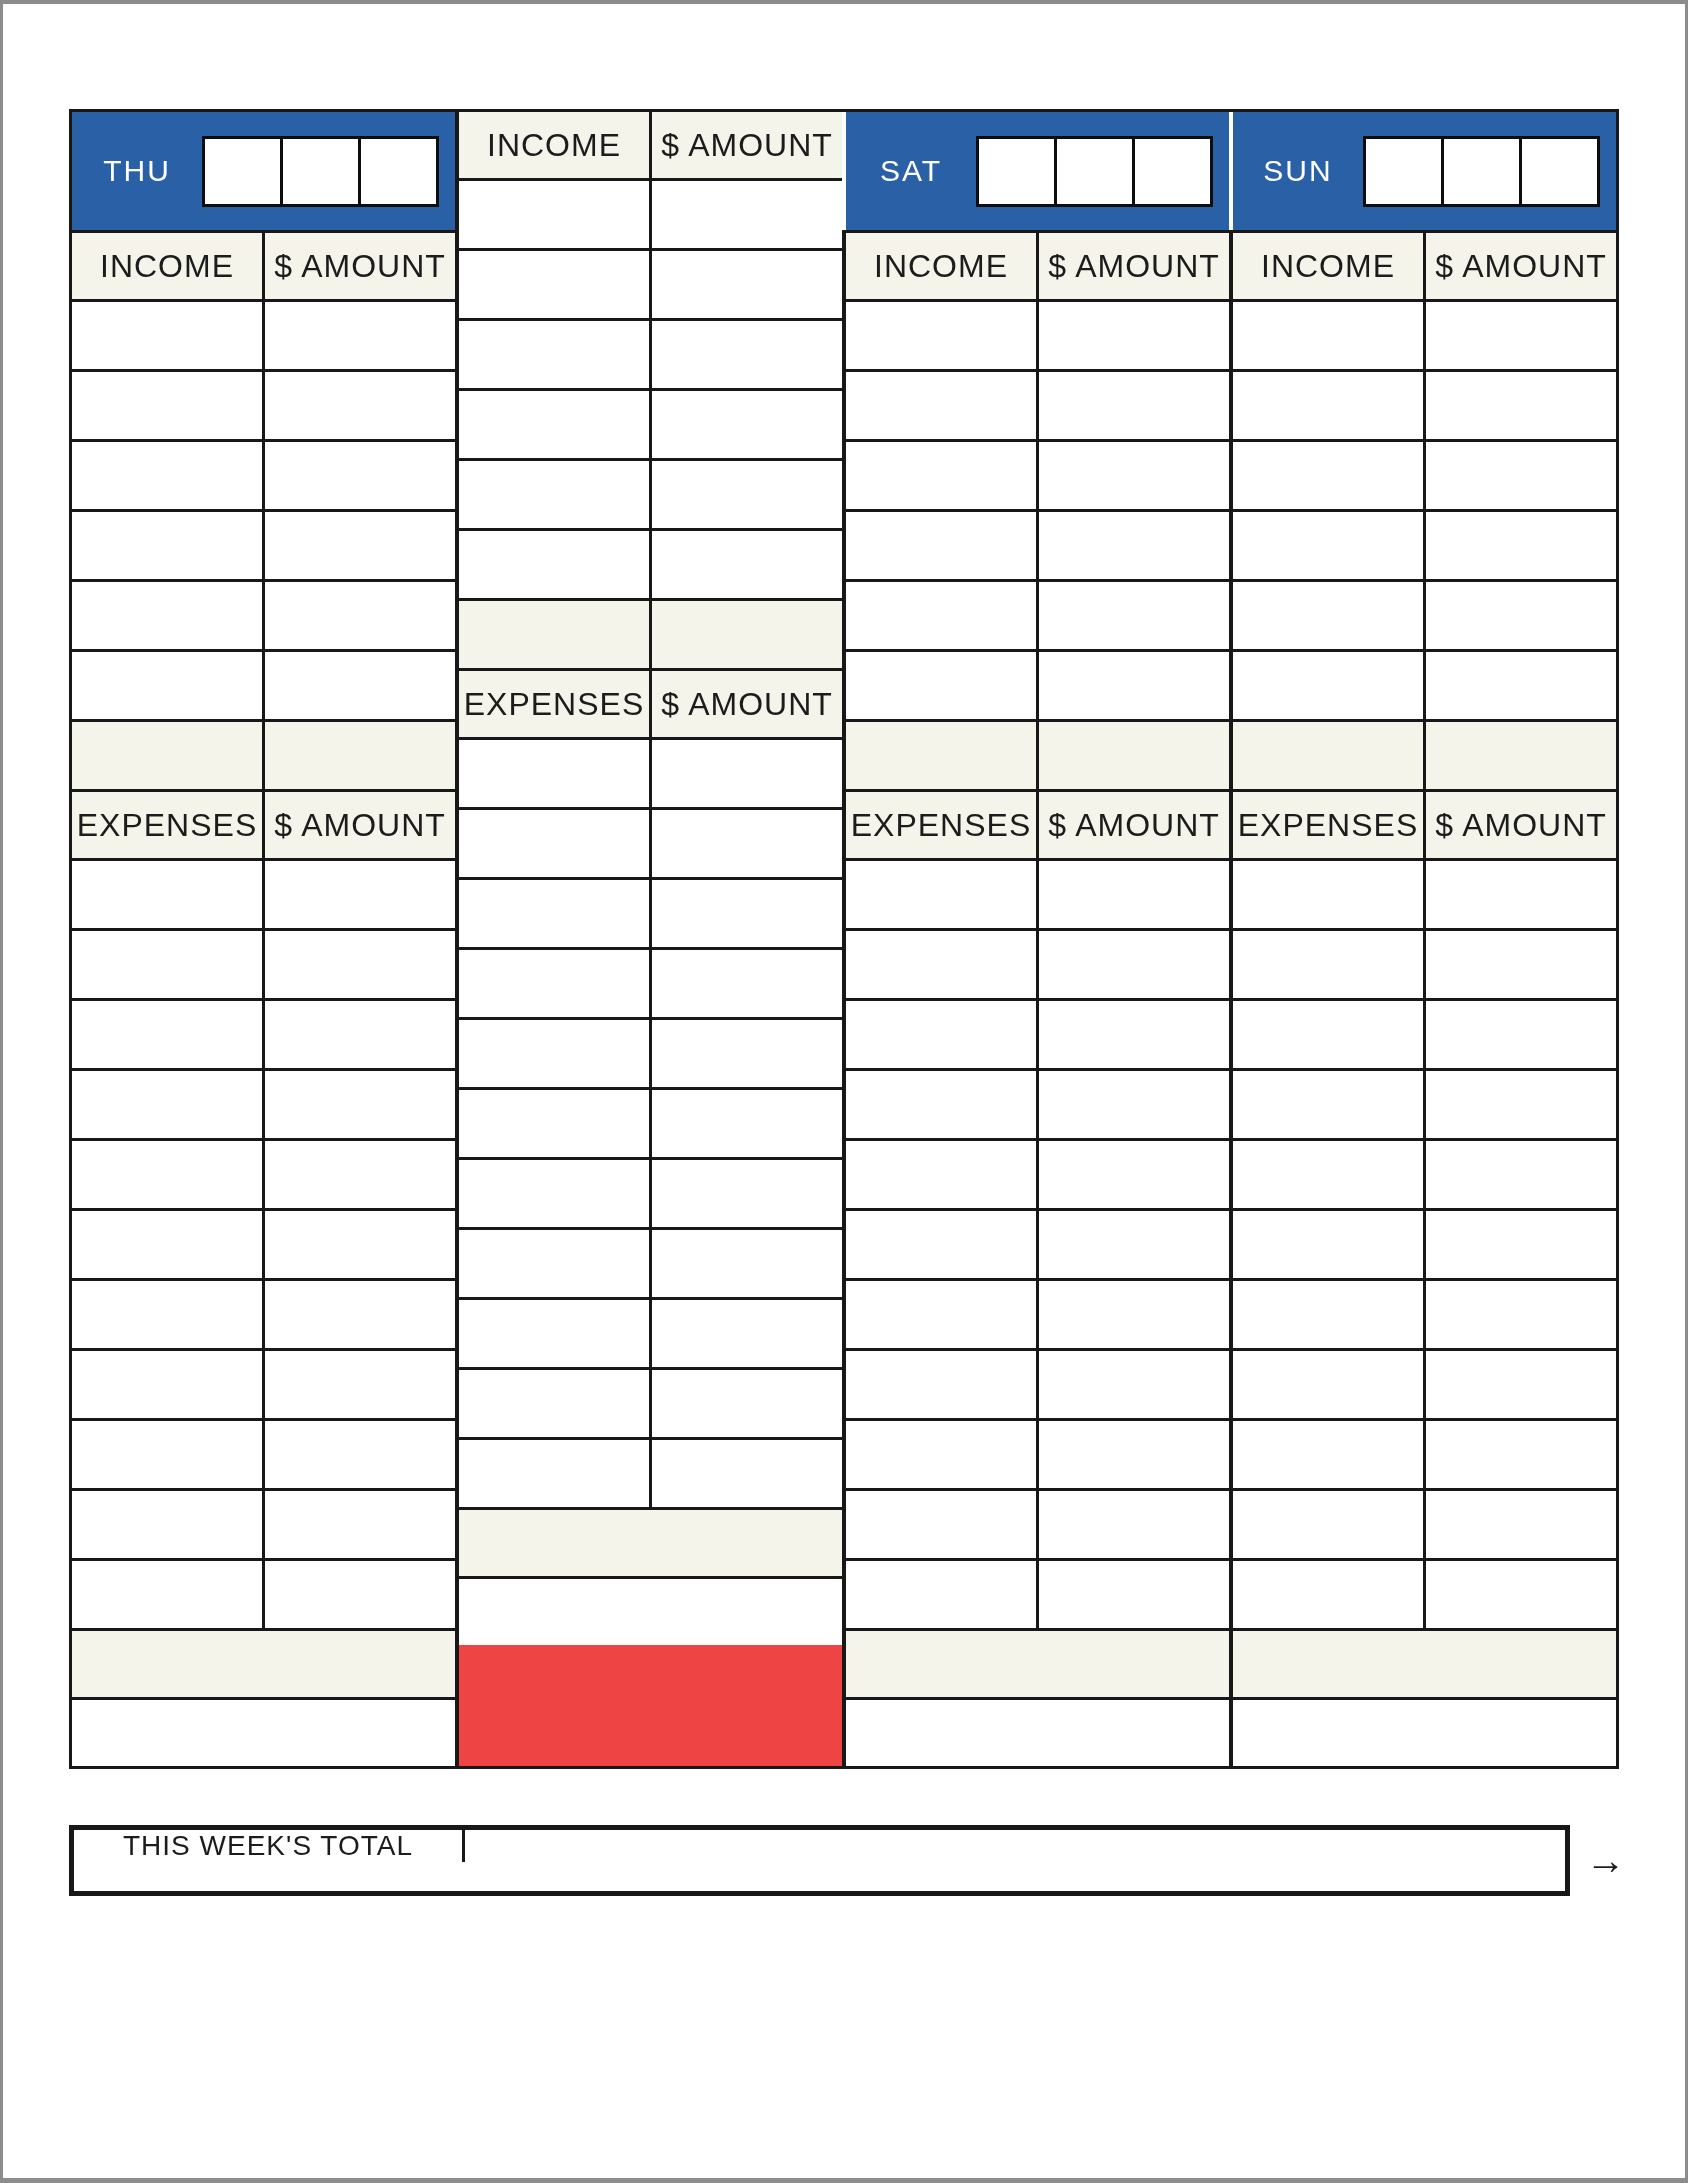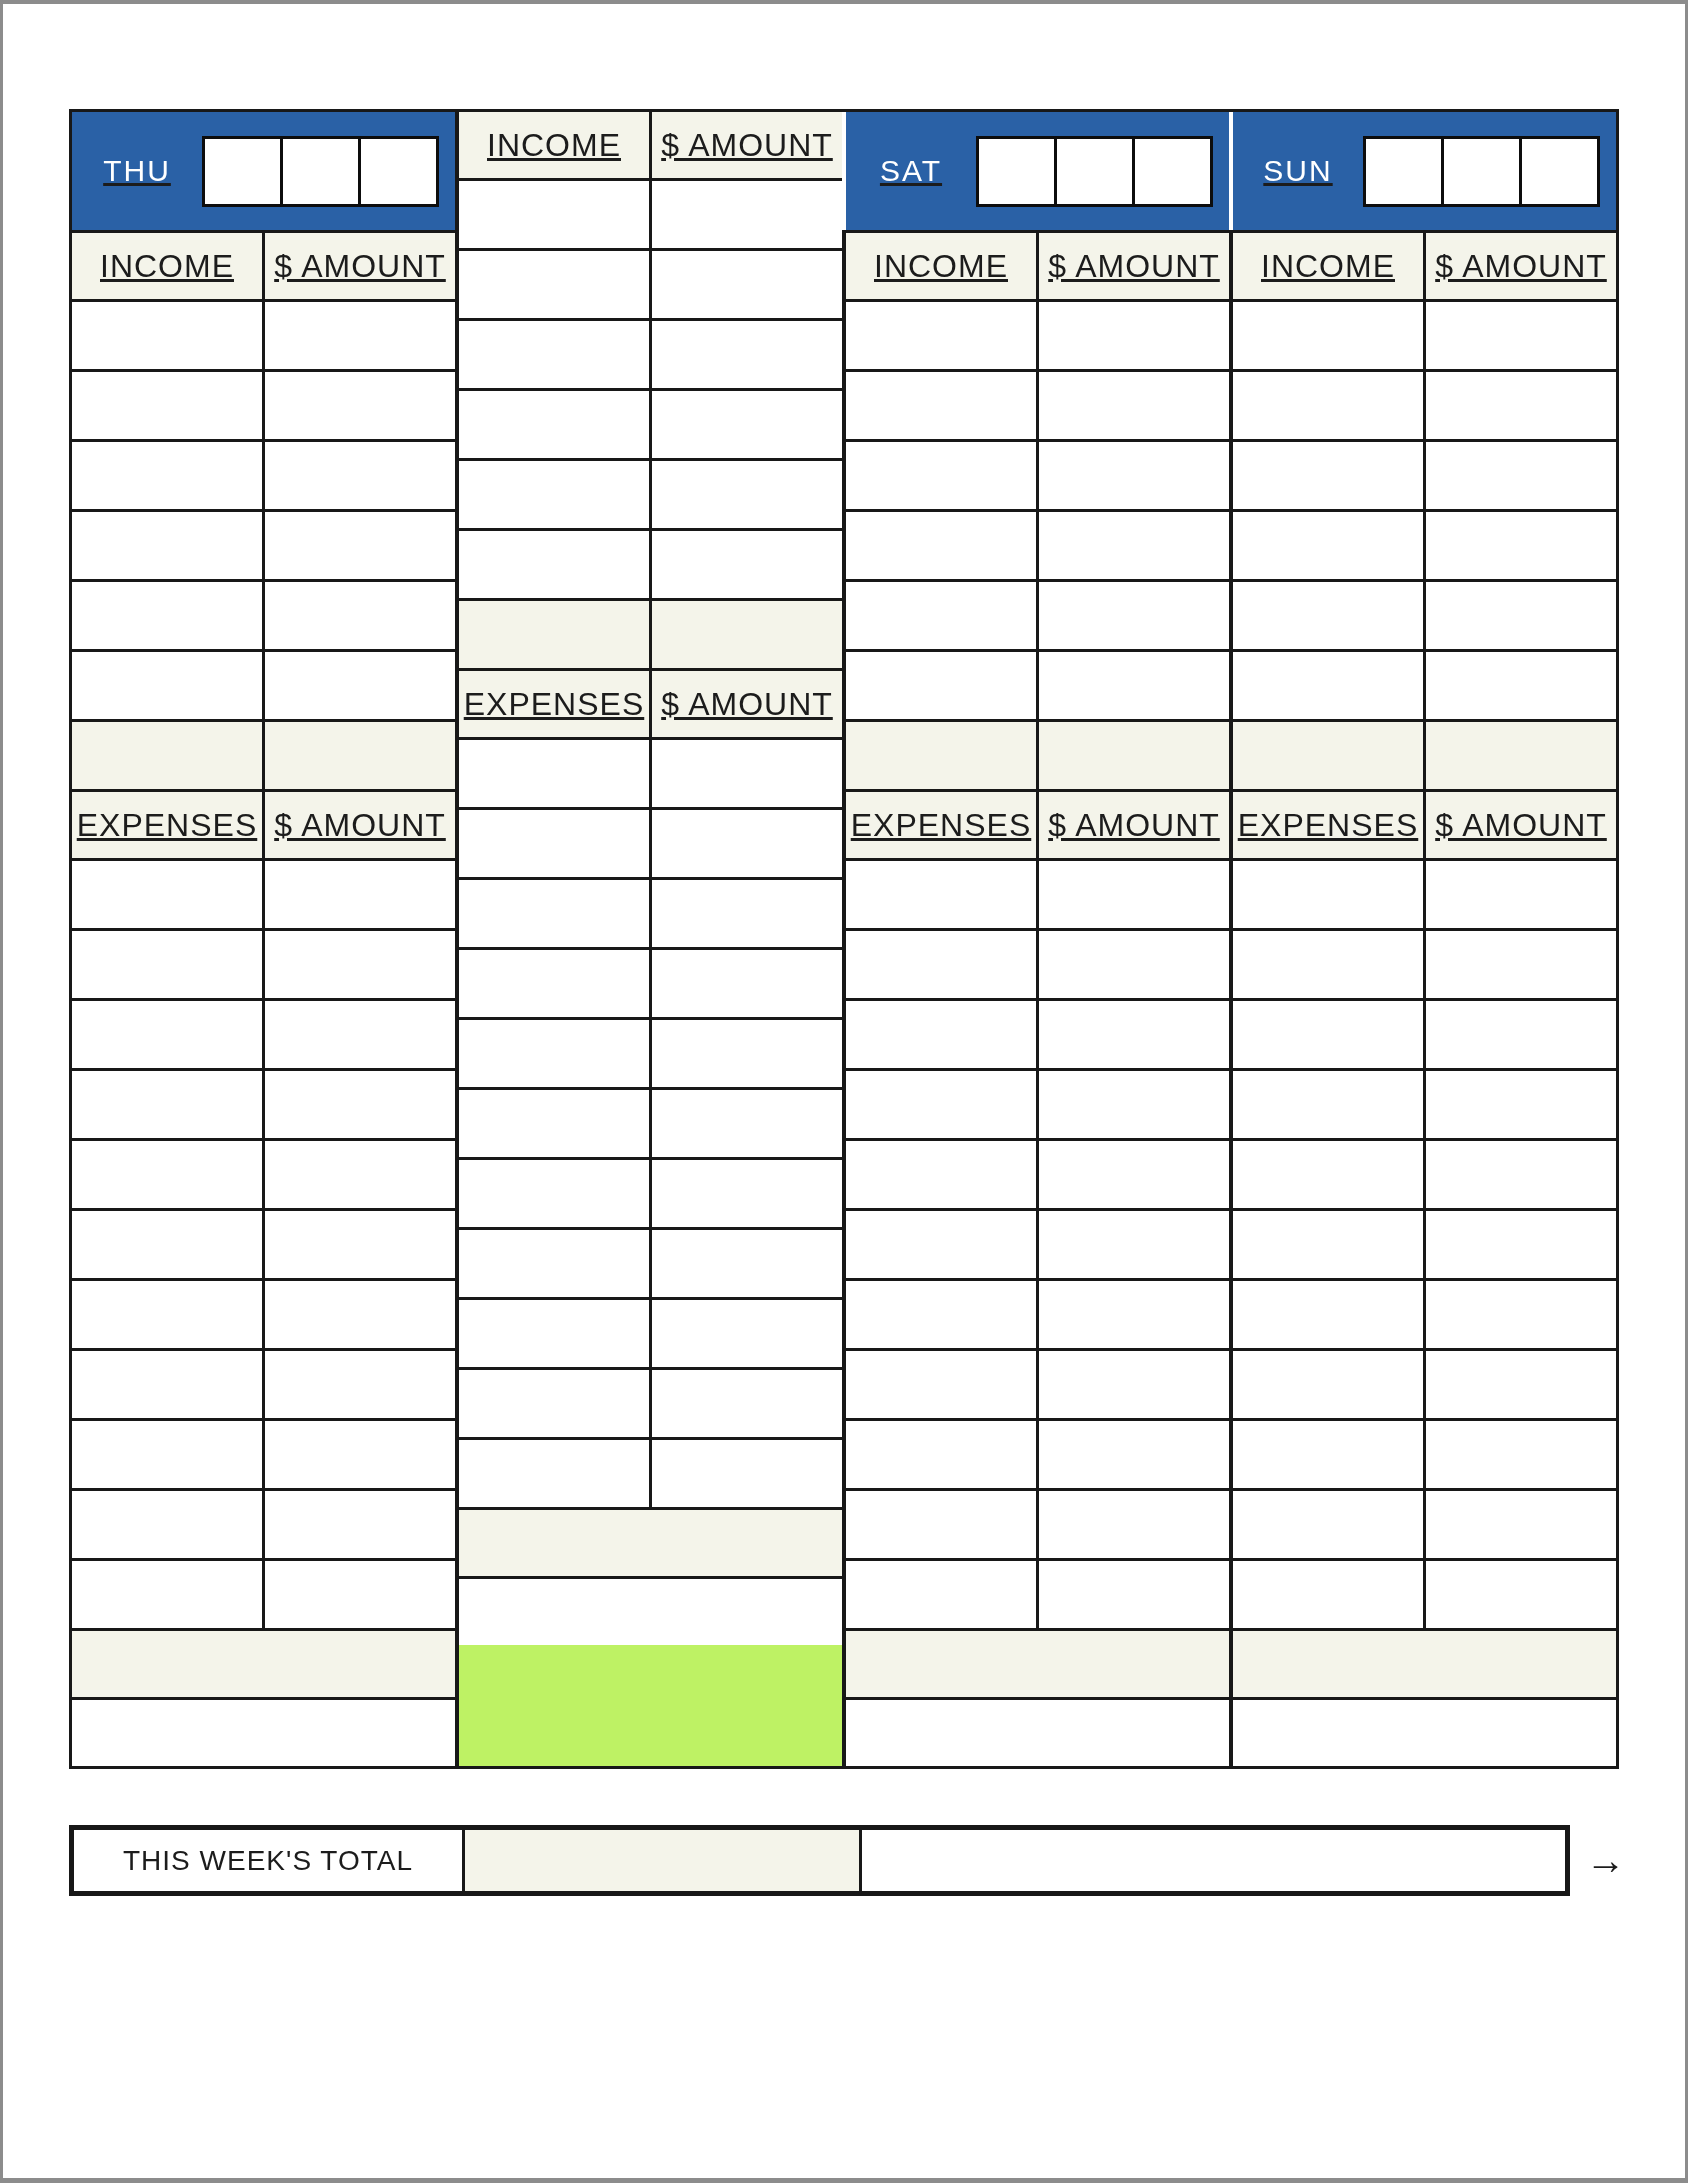--- a/index.html
+++ b/index.html
@@ -19,21 +19,21 @@
     position:absolute;inset:0;z-index:10;pointer-events:none;
     border-top:4px solid var(--frame);
     border-left:3px solid var(--frame);
     border-right:4px solid var(--frame);
     border-bottom:6px solid var(--frame);
   }
   
   .budget-table{
     position:absolute;left:69px;top:109px;width:1544px;
     border:3px solid var(--border);
-    display:flex;background:#bef264;text-decoration:underline;
+    display:flex;background:#ef4444;
   }
   .day{flex:1 1 0;min-width:0;}
   .day + .day{border-left:4px solid var(--border);}
   .r{border-bottom:3px solid var(--border);display:flex;}
   .c{flex:1 1 0;min-width:0;}
   .c + .c{border-left:3px solid var(--border);}
   
   .r-dayhead{
     height:118px;background:var(--blue);
     display:flex;align-items:center;position:relative;
@@ -64,21 +64,21 @@
   
   .r-total{height:67px;}
   .r-total .c{background:var(--cream);}
   
   .r-merged-cream{height:66px;background:var(--cream);}
   .r-merged-white{height:66px;background:#fff;border-bottom:none;}
   
   .footer{
     position:absolute;left:69px;top:1825px;width:1501px;height:71px;
     box-sizing:border-box;border:5px solid var(--border);
-    display:flex;background:#fff;
+    display:flex;background:#fff;flex-direction:column;
   }
   .f-cell{display:flex;align-items:center;justify-content:center;white-space:nowrap;}
   .f-label{
     width:388px;border-right:3px solid var(--border);
     font-size:28px;letter-spacing:1px;
   }
   .f-value{width:394px;border-right:3px solid var(--border);background:var(--cream);}
   .f-carry{flex:1 1 0;font-size:25px;letter-spacing:0.5px;}
   .arrow{
     position:absolute;left:1580px;top:1825px;width:51px;height:71px;

